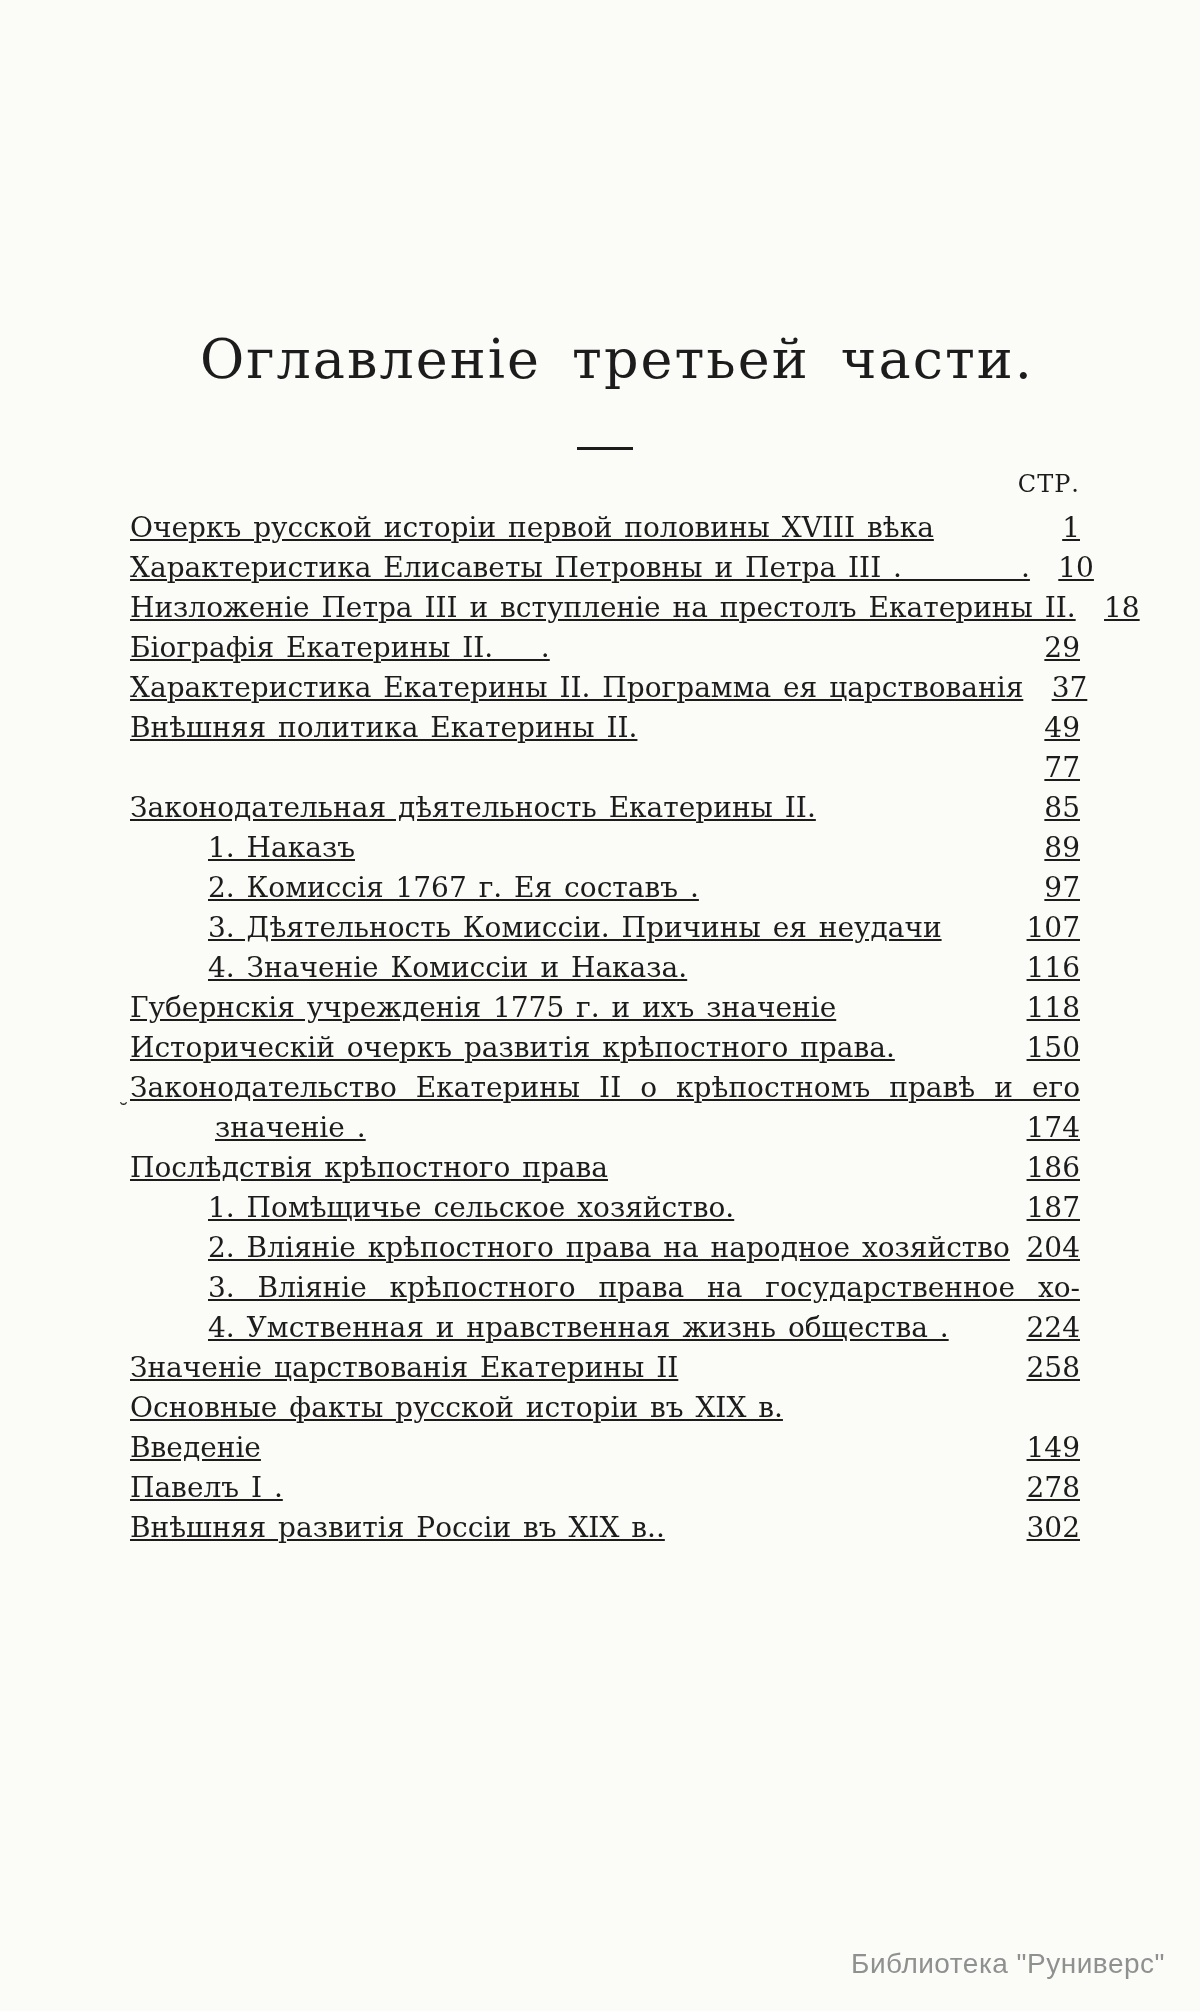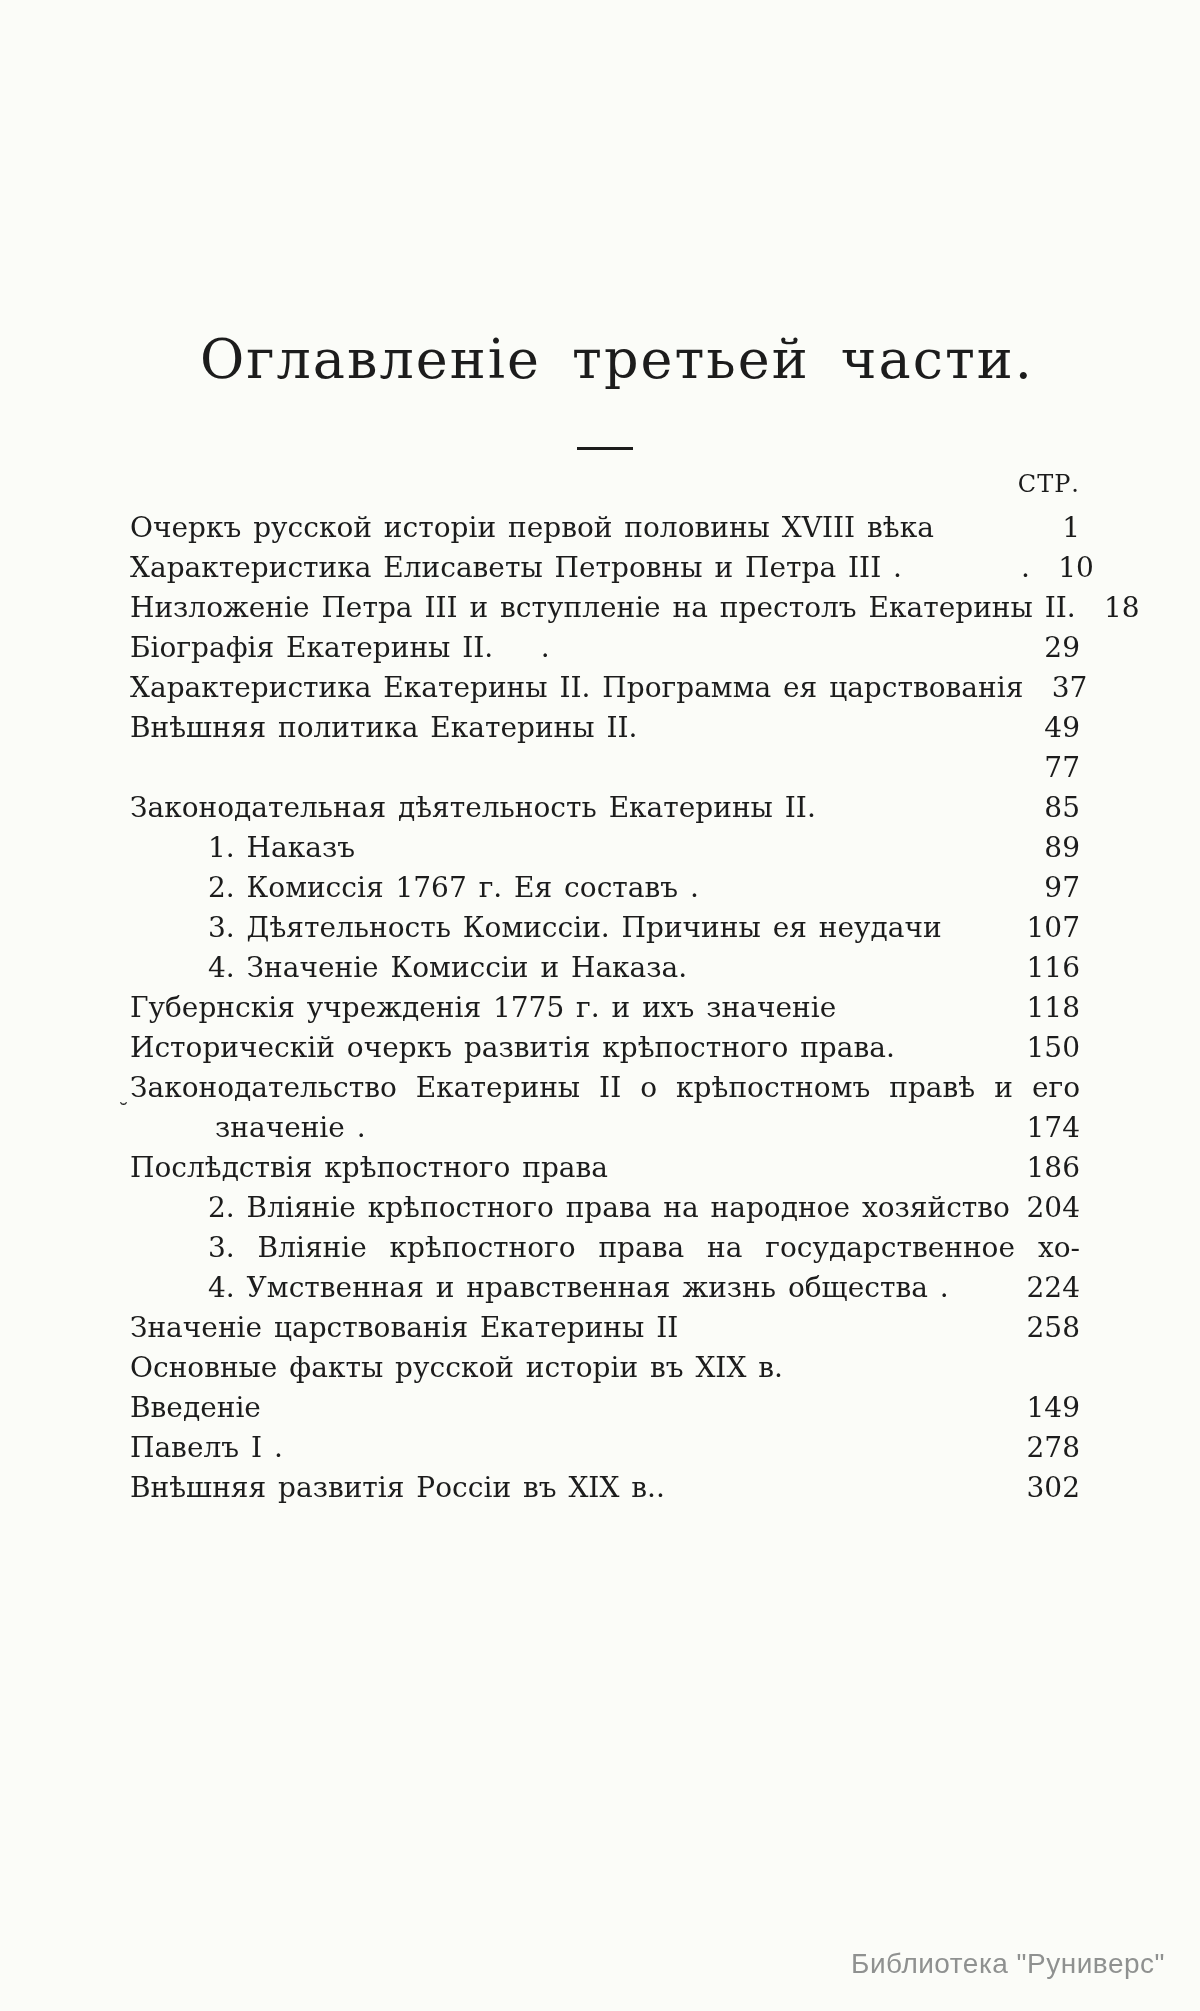--- a/index.html
+++ b/index.html
@@ -49,20 +49,21 @@
     width: 950px;
   }
   .toc-row {
     display: flex;
     align-items: flex-start;
     height: 40px;
     line-height: 40px;
     font-size: 28px;
     word-spacing: 3px;
     position: relative;
+    text-decoration: underline;
   }
   .toc-text { white-space: nowrap; }
   .toc-fill { flex: 1 1 0; min-width: 0; }
   .toc-page {
     min-width: 64px;
     text-align: right;
     white-space: nowrap;
   }
   .indent-1 { padding-left: 78px; }
   .indent-2 { padding-left: 85px; }
@@ -177,20 +178,25 @@
       <span class="toc-text">значеніе .</span>
       <span class="toc-fill"></span>
       <span class="toc-page">174</span>
     </div>
     <div class="toc-row">
       <span class="toc-text">Послѣдствія крѣпостного права</span>
       <span class="toc-fill"></span>
       <span class="toc-page">186</span>
     </div>
     <div class="toc-row indent-1">
+      <span class="toc-text">1. Помѣщичье сельское хозяйство.</span>
+      <span class="toc-fill"></span>
+      <span class="toc-page">187</span>
+    </div>
+    <div class="toc-row indent-1">
       <span class="toc-text">2. Вліяніе крѣпостного права на народное хозяйство</span>
       <span class="toc-fill"></span>
       <span class="toc-page">204</span>
     </div>
     <div class="toc-row indent-1 fill">
       <span class="toc-text">3. Вліяніе крѣпостного права на государственное хо-</span>
     </div>
     <div class="toc-row indent-1">
       <span class="toc-text">4. Умственная и нравственная жизнь общества .</span>
       <span class="toc-fill"></span>

